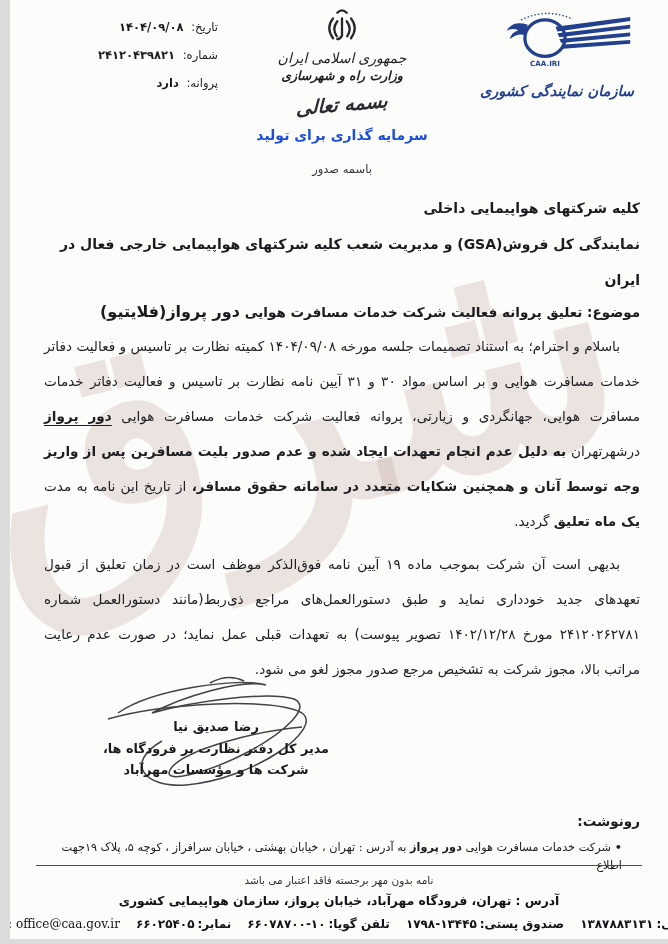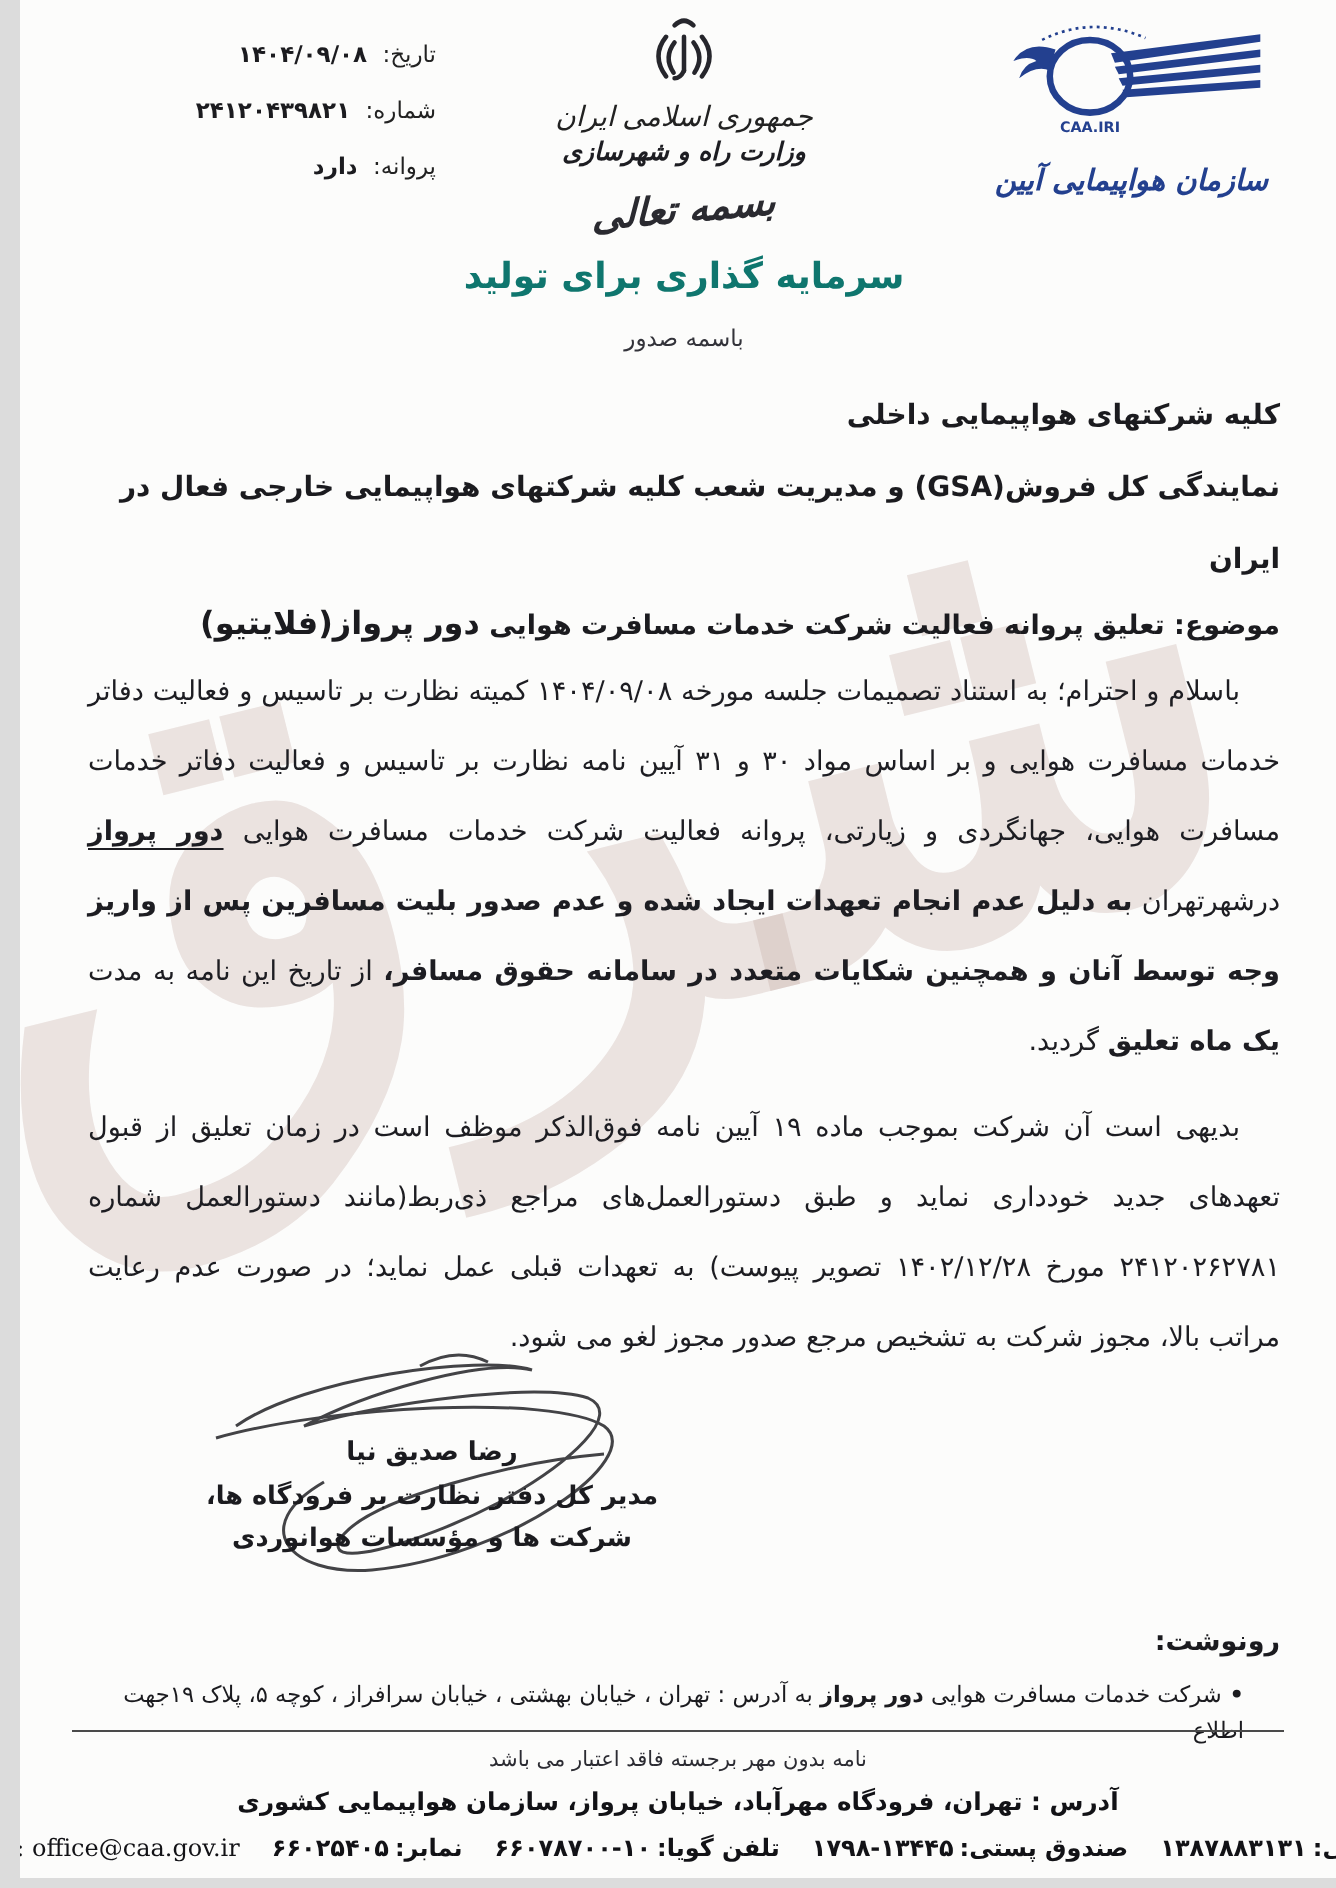--- a/index.html
+++ b/index.html
@@ -40,21 +40,21 @@
     width:240px;text-align:center;
   }
   .emblem{display:inline-block;margin-bottom:2px;}
   .gov{font-family:Liberation Sans, sans-serif;font-style:italic;font-size:14px;color:#222;margin-top:0px;}
   .ministry{font-family:"DejaVu Serif",serif;font-style:italic;font-weight:700;font-size:12.5px;color:#1d1d22;margin-top:2px;}
   .besmellah{
     font-family:"DejaVu Serif",serif;font-style:italic;font-weight:700;
     font-size:19px;color:#2a2a30;margin-top:10px;
     transform:rotate(-5deg) skewX(-6deg);display:inline-block;
   }
-  .slogan{font-weight:700;font-size:18px;letter-spacing:1px;margin-top:12px;color:#0f766e;}
+  .slogan{font-weight:700;font-size:14px;letter-spacing:1px;margin-top:12px;color:#1d4ed8;}
   .caa{
     position:absolute;right:6px;top:10px;width:160px;text-align:right;
   }
   .caa-name{
     font-weight:700;font-size:14.5px;color:#23408f;margin-top:6px;
     font-family:"DejaVu Serif",serif;font-style:italic;
   }
   
   .salutation{text-align:center;font-size:11.5px;color:#33333a;margin-top:4px;}
   .recipients{margin-top:14px;font-weight:700;font-size:14px;line-height:36px;}
@@ -147,21 +147,21 @@
               <polygon points="58,17 136,7 136,11 60,22"></polygon>
               <polygon points="60,24 136,15 136,19 62,28"></polygon>
               <polygon points="62,30 136,23 136,27 64,34"></polygon>
               <polygon points="64,36 136,31 136,35 66,40"></polygon>
               <path d="M29 15 q-15 -5 -22 6 q8 -3 12 0 q-7 2 -9 9 q9 -7 16 -4 z"></path>
             </g>
             <ellipse cx="47" cy="29" rx="21" ry="19" fill="none" stroke="#23408f" stroke-width="3.4"></ellipse>
             <text x="47" y="58" font-size="7.5" text-anchor="middle" fill="#23408f" font-weight="bold">CAA.IRI</text>
           </svg>
         </span>
-        <div class="caa-name">سازمان هواپیمایی آیین</div>
+        <div class="caa-name">سازمان نمایندگی کشوری</div>
       </div>
     </div>
 
     <div class="salutation">باسمه صدور</div>
 
     <div class="recipients">
       <div>کلیه شرکتهای هواپیمایی داخلی</div>
       <div>نمایندگی کل فروش(GSA) و مدیریت شعب کلیه شرکتهای هواپیمایی خارجی فعال در ایران</div>
     </div>
 
@@ -174,21 +174,21 @@
       <svg width="252" height="128" viewBox="0 0 252 128">
         <g fill="none" stroke="#2a2a2e" stroke-width="1.5" opacity="0.88">
           <path d="M28 46 C62 22, 150 10, 176 18 C150 12, 92 30, 62 46 C104 34, 178 24, 204 32 C222 40, 196 64, 160 84 C118 106, 66 120, 82 100 C98 82, 166 64, 212 60"></path>
           <path d="M18 52 C74 36, 186 30, 212 46 C234 62, 164 112, 96 118 C54 121, 34 96, 72 74"></path>
           <path d="M120 16 q18 -10 34 -2"></path>
         </g>
       </svg>
       <div class="sig-name">رضا صدیق نیا</div>
       <div class="sig-title">
         <div>مدیر کل دفتر نظارت بر فرودگاه ها،</div>
-        <div>شرکت ها و مؤسسات هوانوردی</div>
+        <div>شرکت ها و مؤسسات مهرآباد</div>
       </div>
     </div>
 
     <div class="cc">
       <div class="cc-label">رونوشت:</div>
       <ul>
         <li><span>شرکت خدمات مسافرت هوایی </span><span class="b">دور پرواز</span><span> به آدرس : تهران ، خیابان بهشتی ، خیابان سرافراز ، کوچه ۵، پلاک ۱۹جهت اطلاع</span></li>
 
       </ul>
     </div>

